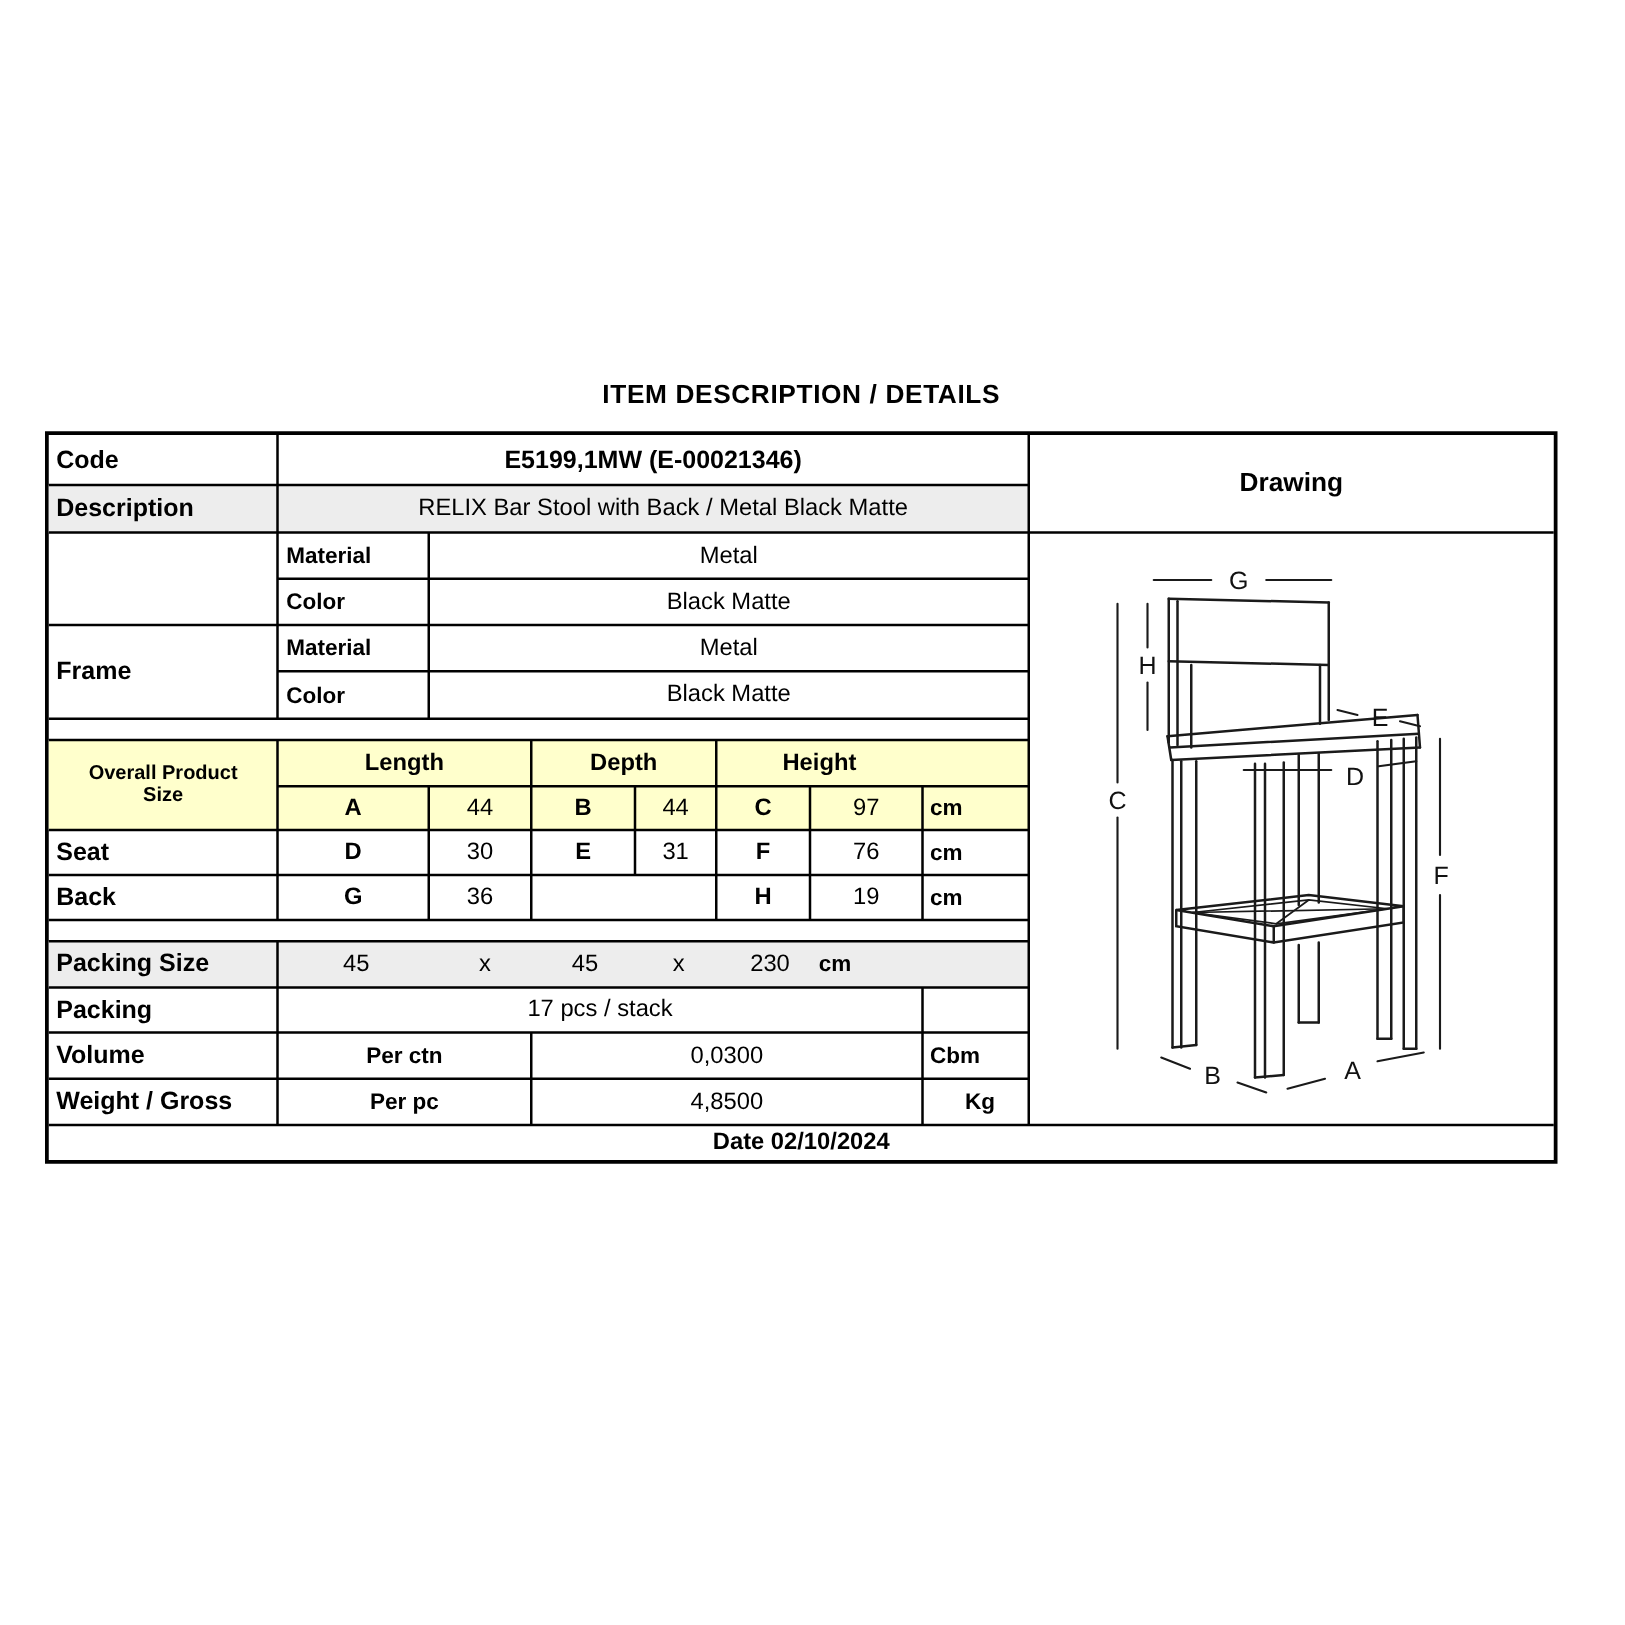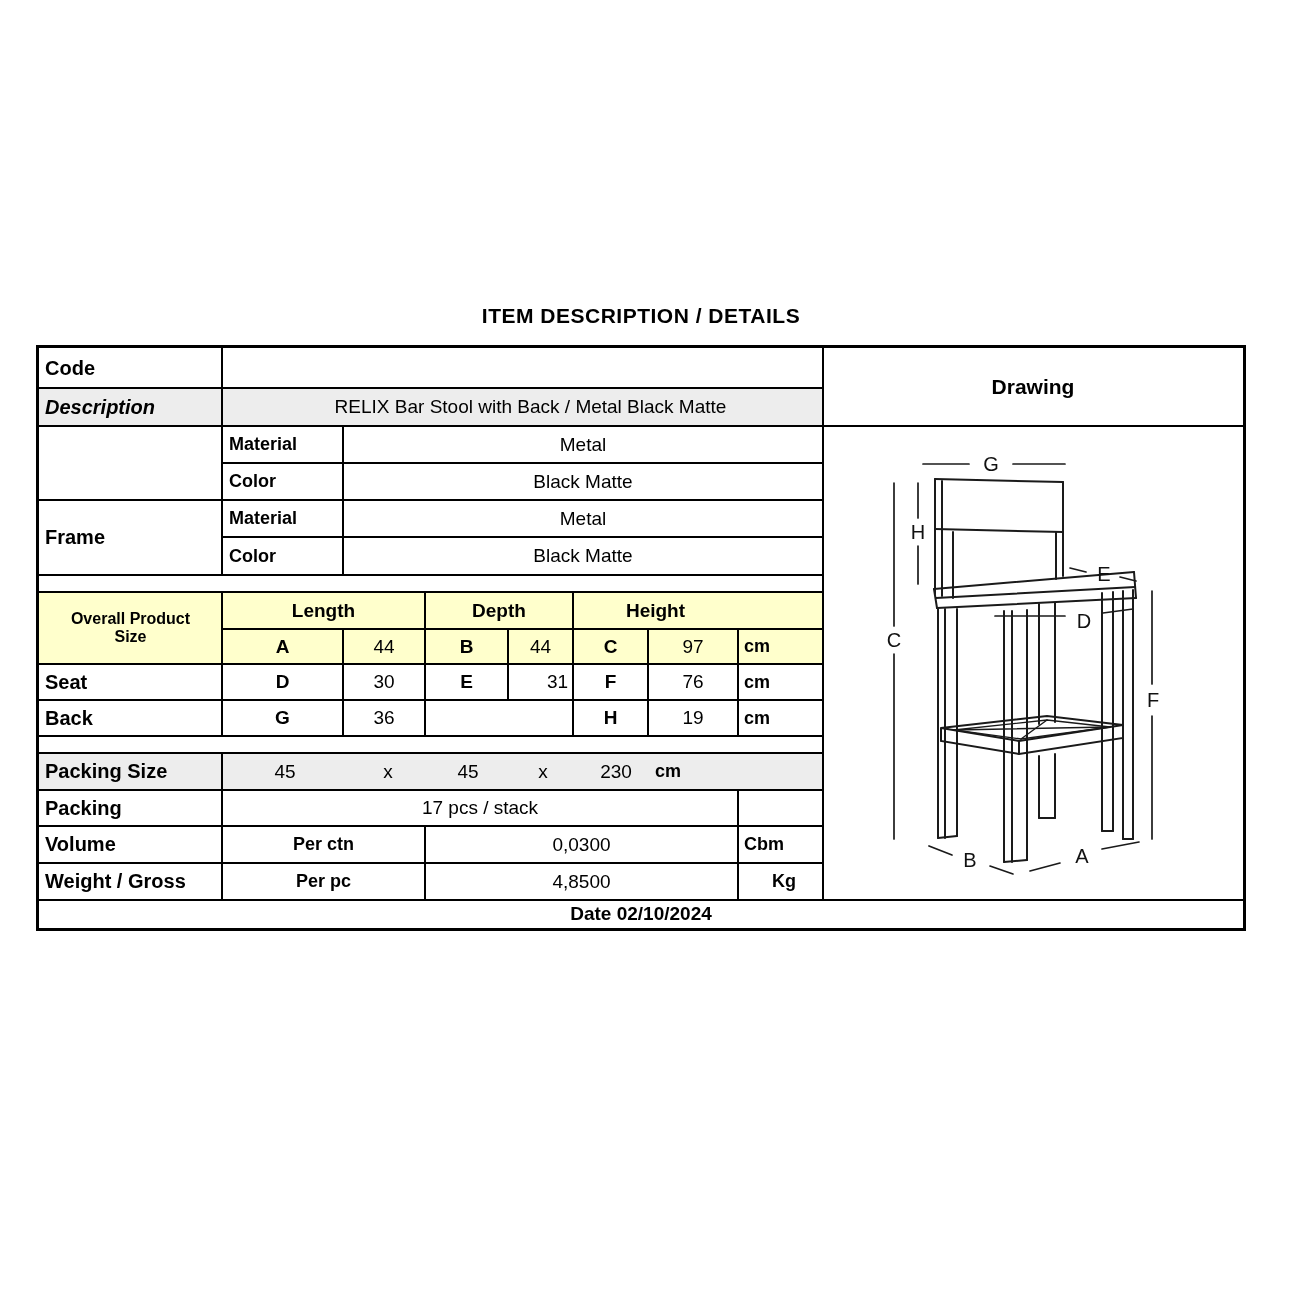--- a/index.html
+++ b/index.html
@@ -31,22 +31,23 @@
 <body>
 
 <div class="page-title">ITEM DESCRIPTION / DETAILS</div>
 
 <div id="spec-table">
     <div class="fill" style="left: 0px; top: 405px; width: 784px; height: 37px; background: rgb(237, 237, 237); z-index: 0;"></div>
     <div class="fill" style="left: 0px; top: 244px; width: 784px; height: 72px; background: rgb(255, 255, 204); z-index: 0;"></div>
     <div class="fill" style="left: 0px; top: 40px; width: 784px; height: 38px; background: rgb(237, 237, 237); z-index: 0;"></div>
 
   <div class="cell lab" style="left: 0px; top: 0px; width: 183px; height: 40px; line-height: 40px; z-index: 3;">Code</div>
-
-  <div class="cell lab" style="left: 0px; top: 40px; width: 183px; height: 38px; line-height: 38px; z-index: 3; font-style: italic;">Description</div>
+  <div class="cell valb" style="left: 183px; top: 0px; width: 601px; height: 40px; line-height: 40px; z-index: 3;">E5199,1MW (E-00021346)</div>
+
+  <div class="cell lab" style="left: 0px; top: 40px; width: 183px; height: 38px; line-height: 38px; z-index: 3;">Description</div>
   <div class="cell val" style="left: 183px; top: 40px; width: 601px; height: 38px; line-height: 38px; z-index: 3; padding-left: 16px;">RELIX Bar Stool with Back / Metal Black Matte</div>
 
   <div class="cell lab2" style="left: 183px; top: 78px; width: 121px; height: 37px; line-height: 37px; z-index: 3;">Material</div>
   <div class="cell val" style="left: 304px; top: 78px; width: 480px; height: 37px; line-height: 37px; z-index: 3;">Metal</div>
   <div class="cell lab2" style="left: 183px; top: 115px; width: 121px; height: 37px; line-height: 37px; z-index: 3;">Color</div>
   <div class="cell val" style="left: 304px; top: 115px; width: 480px; height: 37px; line-height: 37px; z-index: 3;">Black Matte</div>
 
   <div class="cell lab" style="left: 0px; top: 152px; width: 183px; height: 75px; line-height: 75px; z-index: 3;">Frame</div>
   <div class="cell lab2" style="left: 183px; top: 152px; width: 121px; height: 37px; line-height: 37px; z-index: 3;">Material</div>
   <div class="cell val" style="left: 304px; top: 152px; width: 480px; height: 37px; line-height: 37px; z-index: 3;">Metal</div>
@@ -68,21 +69,21 @@
   <div class="cell hdr" style="left: 386px; top: 281px; width: 83px; height: 35px; line-height: 35px; z-index: 3;">B</div>
   <div class="cell val" style="left: 469px; top: 281px; width: 65px; height: 35px; line-height: 35px; z-index: 3;">44</div>
   <div class="cell hdr" style="left: 534px; top: 281px; width: 75px; height: 35px; line-height: 35px; z-index: 3;">C</div>
   <div class="cell val" style="left: 609px; top: 281px; width: 90px; height: 35px; line-height: 35px; z-index: 3;">97</div>
   <div class="cell unit" style="left: 699px; top: 281px; width: 85px; height: 35px; line-height: 35px; z-index: 3;">cm</div>
 
   <div class="cell lab" style="left: 0px; top: 316px; width: 183px; height: 36px; line-height: 36px; z-index: 3;">Seat</div>
   <div class="cell hdr" style="left: 183px; top: 316px; width: 121px; height: 36px; line-height: 36px; z-index: 3;">D</div>
   <div class="cell val" style="left: 304px; top: 316px; width: 82px; height: 36px; line-height: 36px; z-index: 3;">30</div>
   <div class="cell hdr" style="left: 386px; top: 316px; width: 83px; height: 36px; line-height: 36px; z-index: 3;">E</div>
-  <div class="cell val" style="left: 469px; top: 316px; width: 65px; height: 36px; line-height: 36px; z-index: 3; margin-left: 17px;">31</div>
+  <div class="cell val" style="left: 469px; top: 316px; width: 65px; height: 36px; line-height: 36px; z-index: 3;">31</div>
   <div class="cell hdr" style="left: 534px; top: 316px; width: 75px; height: 36px; line-height: 36px; z-index: 3;">F</div>
   <div class="cell val" style="left: 609px; top: 316px; width: 90px; height: 36px; line-height: 36px; z-index: 3;">76</div>
   <div class="cell unit" style="left: 699px; top: 316px; width: 85px; height: 36px; line-height: 36px; z-index: 3;">cm</div>
 
   <div class="cell lab" style="left: 0px; top: 352px; width: 183px; height: 36px; line-height: 36px; z-index: 3;">Back</div>
   <div class="cell hdr" style="left: 183px; top: 352px; width: 121px; height: 36px; line-height: 36px; z-index: 3;">G</div>
   <div class="cell val" style="left: 304px; top: 352px; width: 82px; height: 36px; line-height: 36px; z-index: 3;">36</div>
   <div class="cell hdr" style="left: 534px; top: 352px; width: 75px; height: 36px; line-height: 36px; z-index: 3;">H</div>
   <div class="cell val" style="left: 609px; top: 352px; width: 90px; height: 36px; line-height: 36px; z-index: 3;">19</div>
   <div class="cell unit" style="left: 699px; top: 352px; width: 85px; height: 36px; line-height: 36px; z-index: 3;">cm</div>

